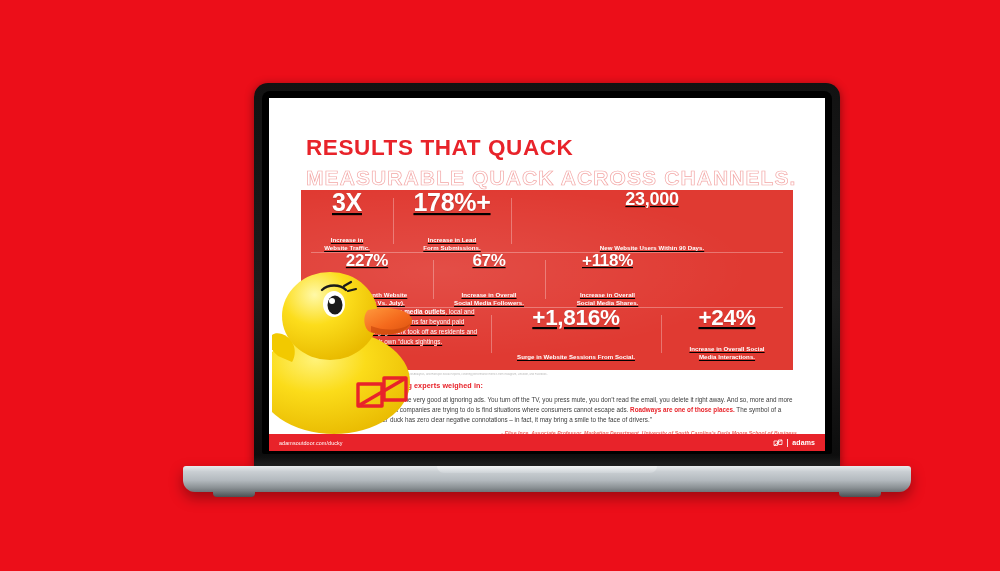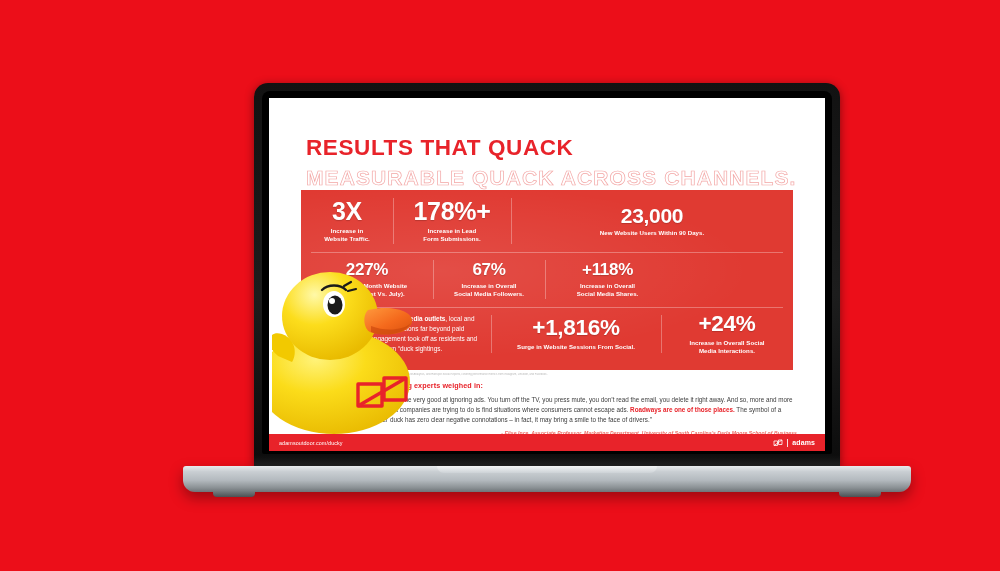--- a/index.html
+++ b/index.html
@@ -74,37 +74,37 @@
     pointer-events:none;
   }
   .row{display:flex;position:relative;}
   .row.r1{height:62px;}
   .row.r2{height:55px;}
   .row.r3{height:54px;}
   .divh{position:absolute;left:10px;right:10px;height:1px;background:rgba(255,255,255,.30);}
 
   .cell{
     position:relative;display:flex;flex-direction:column;
-    align-items:center;justify-content:center;
-    padding:16px 4px;box-sizing:border-box;
+    align-items:center;justify-content:space-between;
+    padding:0 4px;box-sizing:border-box;text-decoration:underline;
   }
   .cell + .cell::before{
     content:"";position:absolute;left:0;top:8px;bottom:8px;width:1px;
     background:rgba(255,255,255,.30);
   }
   .big{
     color:#fff;font-weight:bold;line-height:1;
     text-shadow:0 1px 1px rgba(0,0,0,.18);
     letter-spacing:-.3px;
   }
   .sub{
     color:#ffffff;font-size:6.1px;font-weight:bold;line-height:1.32;
     text-align:center;margin-top:3.5px;letter-spacing:.05px;
   }
-  .b28{font-size:25px;} .b26{font-size:21px;} .b23{font-size:17px;} .b25{font-size:22.5px;}
+  .b28{font-size:25px;} .b26{font-size:18px;} .b23{font-size:17px;} .b25{font-size:22.5px;}
 
   .para{
     color:#fff;font-size:6.4px;line-height:1.55;text-align:left;
     padding:0 6px 0 10px;box-sizing:border-box;align-self:center;
   }
   .para b{font-weight:bold;}
 
   .fineprint{
     position:absolute;left:32px;top:275px;width:492px;
     color:#b9b9b9;font-size:2.7px;line-height:1.3;letter-spacing:.01px;

